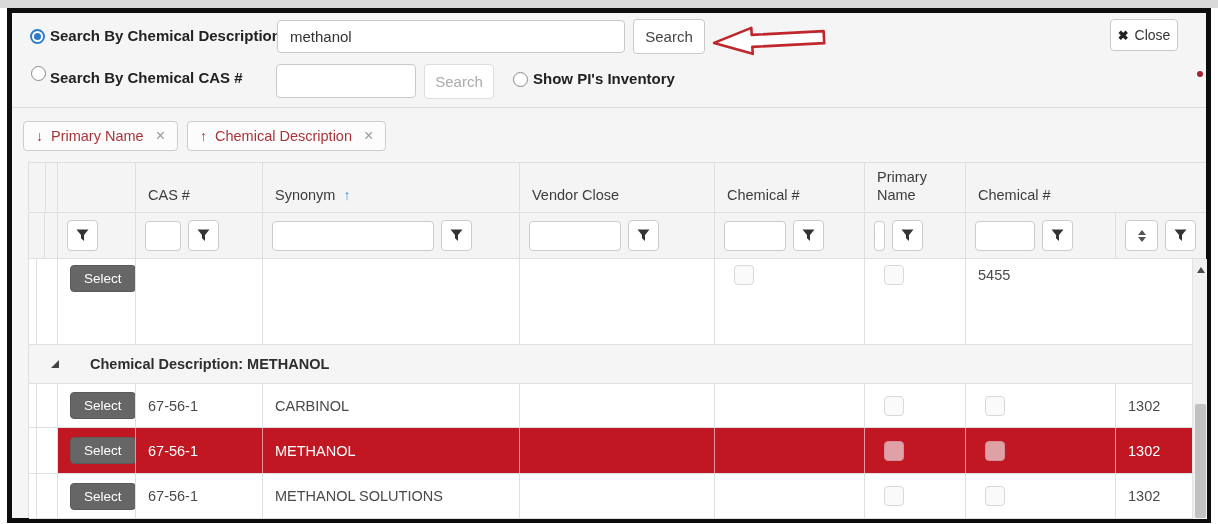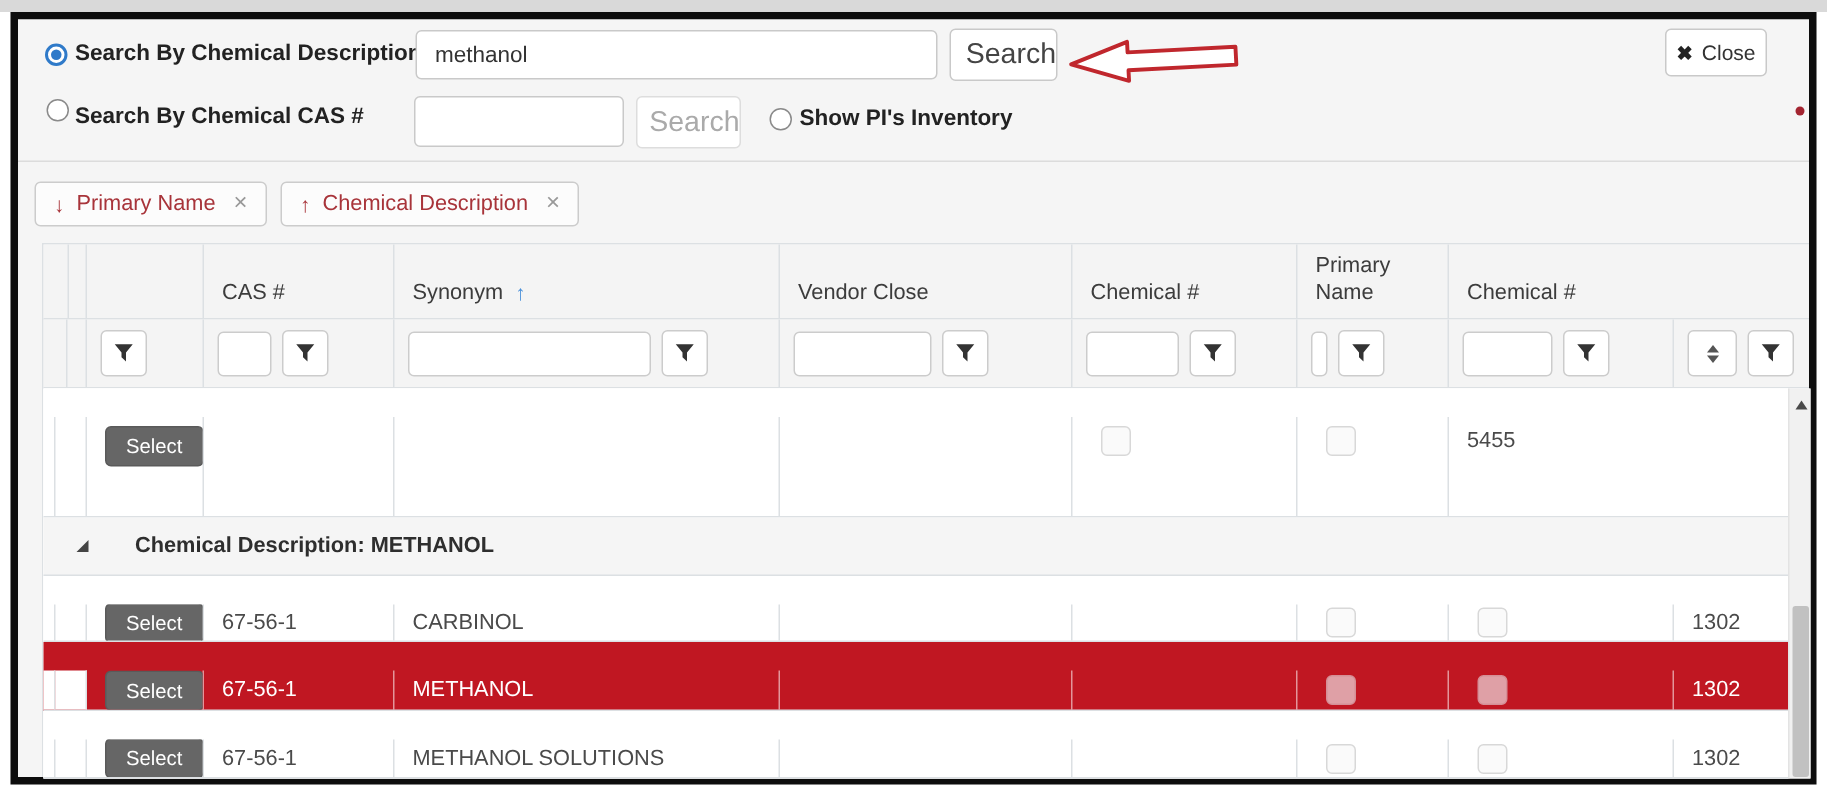--- a/index.html
+++ b/index.html
@@ -7,21 +7,21 @@
   .top-strip { position:absolute; top:0; left:0; width:1218px; height:8px; background:#d9d9d9; }
   .frame { position:absolute; left:7px; top:8px; width:1204px; height:515px; border:5px solid #0d0d0d; background:#f5f5f5; }
   .content { position:relative; width:100%; height:100%; background:#f5f5f5; }
 
   
   .radio { position:absolute; width:15px; height:15px; border:1px solid #8a8a8a; border-radius:50%; background:#fff; }
   .radio.checked { border:2px solid #2f7ac9; }
   .radio.checked::after { content:""; position:absolute; left:2px; top:2px; width:7px; height:7px; border-radius:50%; background:#2f7ac9; }
   .lbl { position:absolute; font-size:15px; font-weight:700; color:#222; white-space:nowrap; }
   .txt-input { position:absolute; border:1px solid #c9c9c9; border-radius:4px; background:#fff; font-size:15px; color:#333; padding:0 12px; font-family:"Liberation Sans", sans-serif; }
-  .btn { position:absolute; border:1px solid #c9c9c9; border-radius:4px; background:#fff; font-size:19px; color:#444; text-align:right; cursor:pointer; font-family:"Liberation Sans", sans-serif; }
+  .btn { position:absolute; border:1px solid #c9c9c9; border-radius:4px; background:#fff; font-size:15px; color:#444; text-align:center; cursor:pointer; font-family:"Liberation Sans", sans-serif; }
   .btn.disabled { color:#aaa; border-color:#ddd; }
   .close-btn { position:absolute; left:1098px; top:6px; width:68px; height:32px; border:1px solid #c9c9c9; border-radius:4px; background:#fff; font-size:14px; color:#333; display:flex; align-items:center; justify-content:center; gap:6px; cursor:pointer; }
   .close-x { font-weight:700; font-size:13px; color:#222; }
   .panel-divider { position:absolute; left:0; top:94px; width:100%; height:1px; background:#dcdcdc; }
   .red-dot { position:absolute; left:1185px; top:58px; width:6px; height:6px; border-radius:50%; background:#a32430; }
   .arrow-annot { position:absolute; left:698px; top:11px; width:118px; height:32px; transform:rotate(-3deg); }
 
   
   .chips { position:absolute; left:11px; top:108px; display:flex; gap:9px; }
   .chip { height:30px; display:flex; align-items:center; gap:8px; padding:0 12px; border:1px solid #ccc; border-radius:4px; background:#fcfcfc; cursor:pointer; }
@@ -41,21 +41,21 @@
   .f-input { height:30px; border:1px solid #ccc; border-radius:4px; background:#fff; min-width:0; font-family:"Liberation Sans", sans-serif; font-size:13px; padding:0 4px; }
   .f-btn { width:31px; height:31px; flex:0 0 31px; border:1px solid #ccc; border-radius:4px; background:#fff; display:flex; align-items:center; justify-content:center; cursor:pointer; }
   .spinner { width:33px; height:31px; flex:0 0 33px; border:1px solid #ccc; border-radius:4px; background:#fff; display:flex; flex-direction:column; align-items:center; justify-content:center; gap:2px; cursor:pointer; }
   .spin-up, .spin-down { width:0; height:0; border-left:4px solid transparent; border-right:4px solid transparent; }
   .spin-up { border-bottom:5px solid #555; }
   .spin-down { border-top:5px solid #555; }
 
   .data-region { position:relative; width:1178px; height:260px; background:#fff; }
   .rows-viewport { position:absolute; left:0; top:0; width:1163px; height:260px; background:#fff; }
   .data-row { border-bottom:1px solid #dce0e3; background:#fff; }
-  .data-row .cell { display:flex; align-items:center; padding:0 6px 0 12px; font-size:14.5px; color:#4a4a4a;margin-top:19px; }
+  .data-row .cell { display:flex; align-items:center; padding:0 6px 0 12px; font-size:14.5px; color:#4a4a4a; }
   .data-row .cell.c0, .data-row .cell.c1 { padding:0; }
   .row-clipped { height:86px; }
   .row-clipped .cell { align-items:flex-start; padding-top:6px; }
   .syn-text { line-height:22px; }
   .select-btn { background:#666; border:1px solid #5a5a5a; border-radius:4px; color:#fff; font-size:13.5px; padding:5px 13px; cursor:pointer; font-family:"Liberation Sans", sans-serif; }
   .checkbox { width:20px; height:20px; border:1px solid #d8d8d8; border-radius:4px; background:#fafafa; margin-left:7px; }
   .group-row { height:39px; background:#f5f5f5; border-bottom:1px solid #dce0e3; display:flex; align-items:center; cursor:pointer;gap:20px; }
   .group-caret { width:0; height:0; border-left:8px solid transparent; border-bottom:8px solid #444; margin-left:22px; }
   .group-text { font-size:14.5px; font-weight:700; color:#2e2e2e; margin-left:11px; }
   .row-std { height:44px; }

